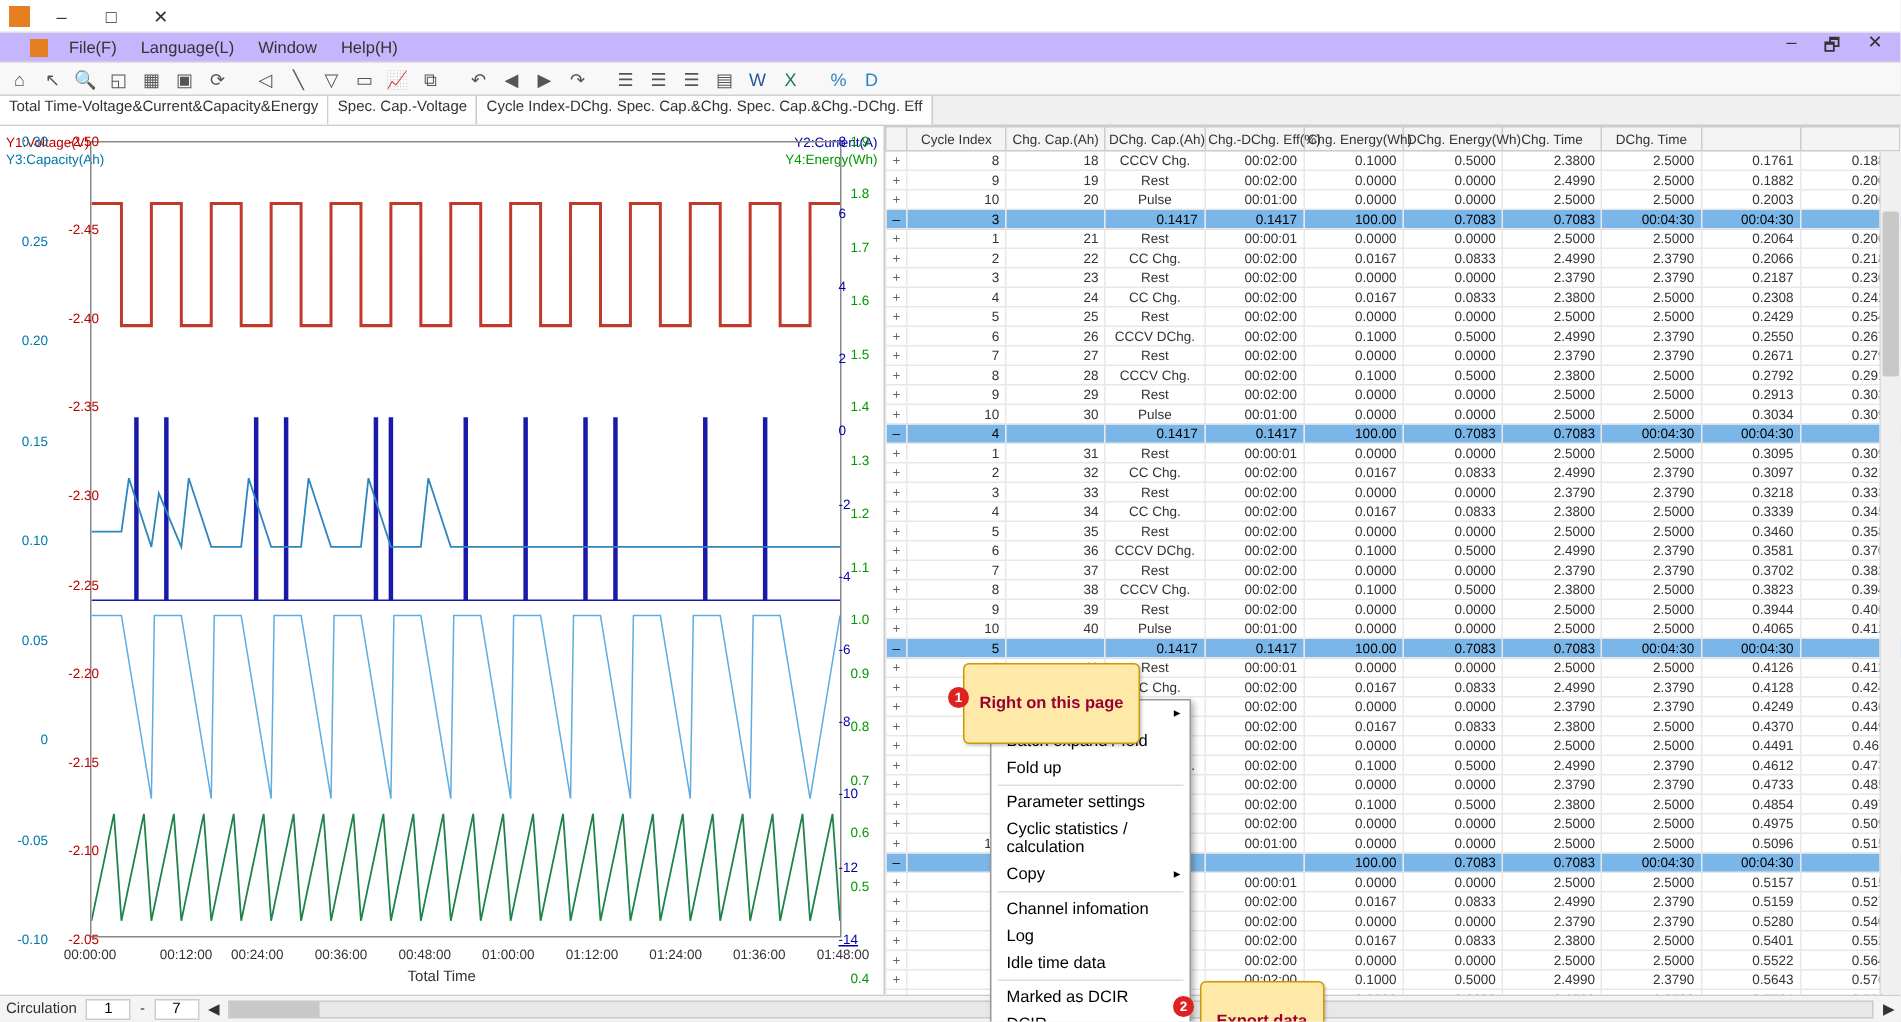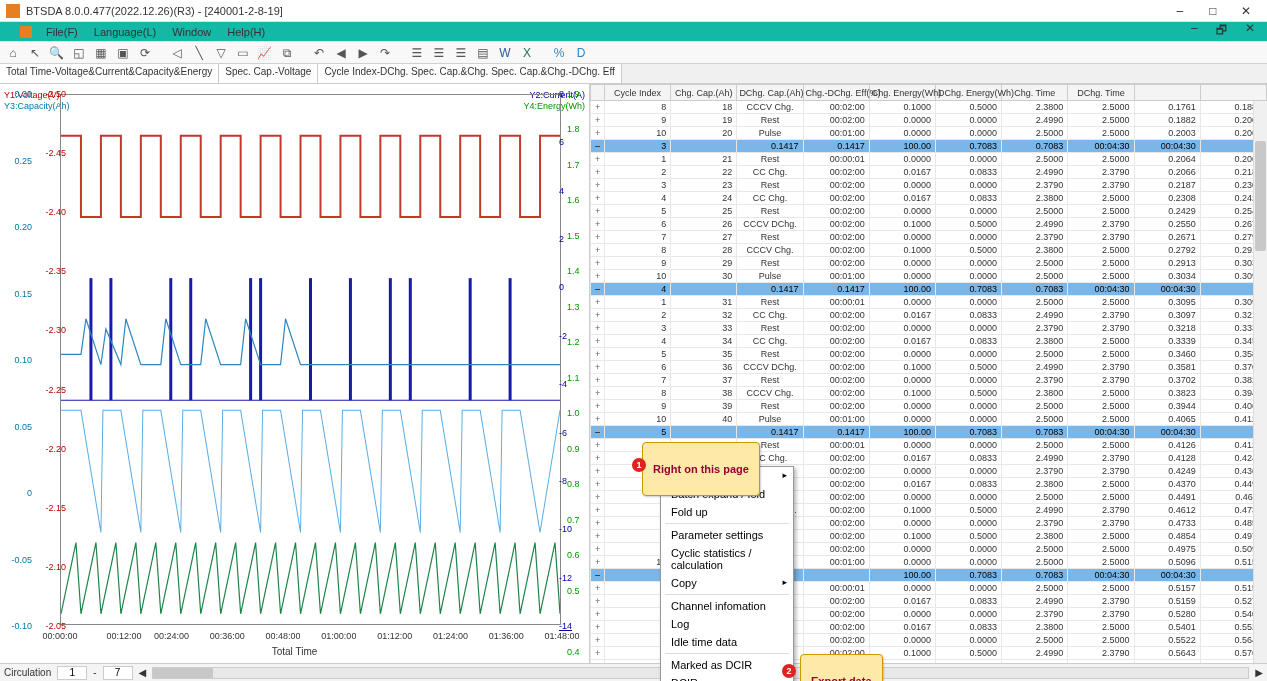--- a/index.html
+++ b/index.html
@@ -1,21 +1,21 @@
 <!DOCTYPE html>
 <html><head>
 <meta charset="utf-8">
 <style>
   * { box-sizing: border-box; margin: 0; padding: 0; font-family: "Segoe UI", Tahoma, sans-serif; }
   body { width: 1267px; height: 681px; background: #f0f0f0; font-size: 11px; overflow: hidden; position: relative; }
   .titlebar { height: 22px; background: #fff; display: flex; align-items: center; padding: 0 6px; border-bottom: 1px solid #e0e0e0; }
   .titlebar .icon { width: 14px; height: 14px; background:#e67e22; margin-right:6px; display:inline-block; }
   .titlebar .title { flex: 1; color:#333; font-size:11px; }
   .titlebar .controls span { display:inline-block; width:30px; text-align:center; color:#333; font-size:12px; cursor:pointer;}
-  .menubar { height:20px; background:#14b8a6; padding-left:20px; display:flex; align-items:center; gap:4px; border-bottom:1px solid #e0e0e0; font-size:11px; color:#333;}
+  .menubar { height:20px; background:#c4b5fd; padding-left:20px; display:flex; align-items:center; gap:4px; border-bottom:1px solid #e0e0e0; font-size:11px; color:#333;}
   .menubar .icon { width:12px; height:12px; background:#e67e22; margin-right:4px;}
   .menubar span { padding:0 6px; cursor:pointer; }
   .menubar .right { margin-left:auto; display:flex; gap:6px; padding-right:6px;}
   .menubar .right span{ font-size:12px;}
   .toolbar { height:22px; background:#f8f8f8; border-bottom:1px solid #d0d0d0; display:flex; align-items:center; padding:0 4px; gap:4px;}
   .toolbar span{ width:18px; height:18px; display:inline-flex; align-items:center; justify-content:center; color:#555; font-size:12px; cursor:pointer;}
   .toolbar span.sep{ width:6px;}
   .tabs { height:20px; background:#f0f0f0; display:flex; border-bottom:1px solid #ccc; font-size:10px; color:#333;}
   .tabs .tab{ padding:2px 6px; border-right:1px solid #ccc; background:#fdfdfd; white-space:nowrap; cursor:pointer;}
   .tabs .tab.active{ background:#fff; }
@@ -52,21 +52,20 @@
   .annot{ position:absolute; background:#ffe9a8; border:1px solid #c90; border-radius:4px; padding:20px 10px; font-size:11px; font-weight:bold; color:#903; z-index:60; box-shadow:1px 1px 2px rgba(0,0,0,.2);}
   .badge{ position:absolute; width:14px; height:14px; border-radius:50%; background:#d22; color:#fff; font-size:9px; display:flex; align-items:center; justify-content:center; z-index:61; font-weight:bold;}
   .data-scroll{ position:absolute; right:0; top:17px; bottom:0; width:14px; background:#f0f0f0; border-left:1px solid #ddd; z-index:30;}
   .data-scroll .sthumb{ position:absolute; left:1px; right:1px; top:40px; height:110px; background:#c8c8c8; border-radius:2px;}
 </style>
 </head>
 <body>
 
 <div class="titlebar">
   <span class="icon"></span>
-  <span class="title">BTSDA 8.0.0.477(2022.12.26)(R3) - [240001-2-8-19]</span>
   <div class="controls">
     <span>–</span>
     <span>□</span>
     <span>✕</span>
   </div>
 </div>
 
 <div class="menubar">
   <span class="icon"></span>
   <span>File(F)</span>

